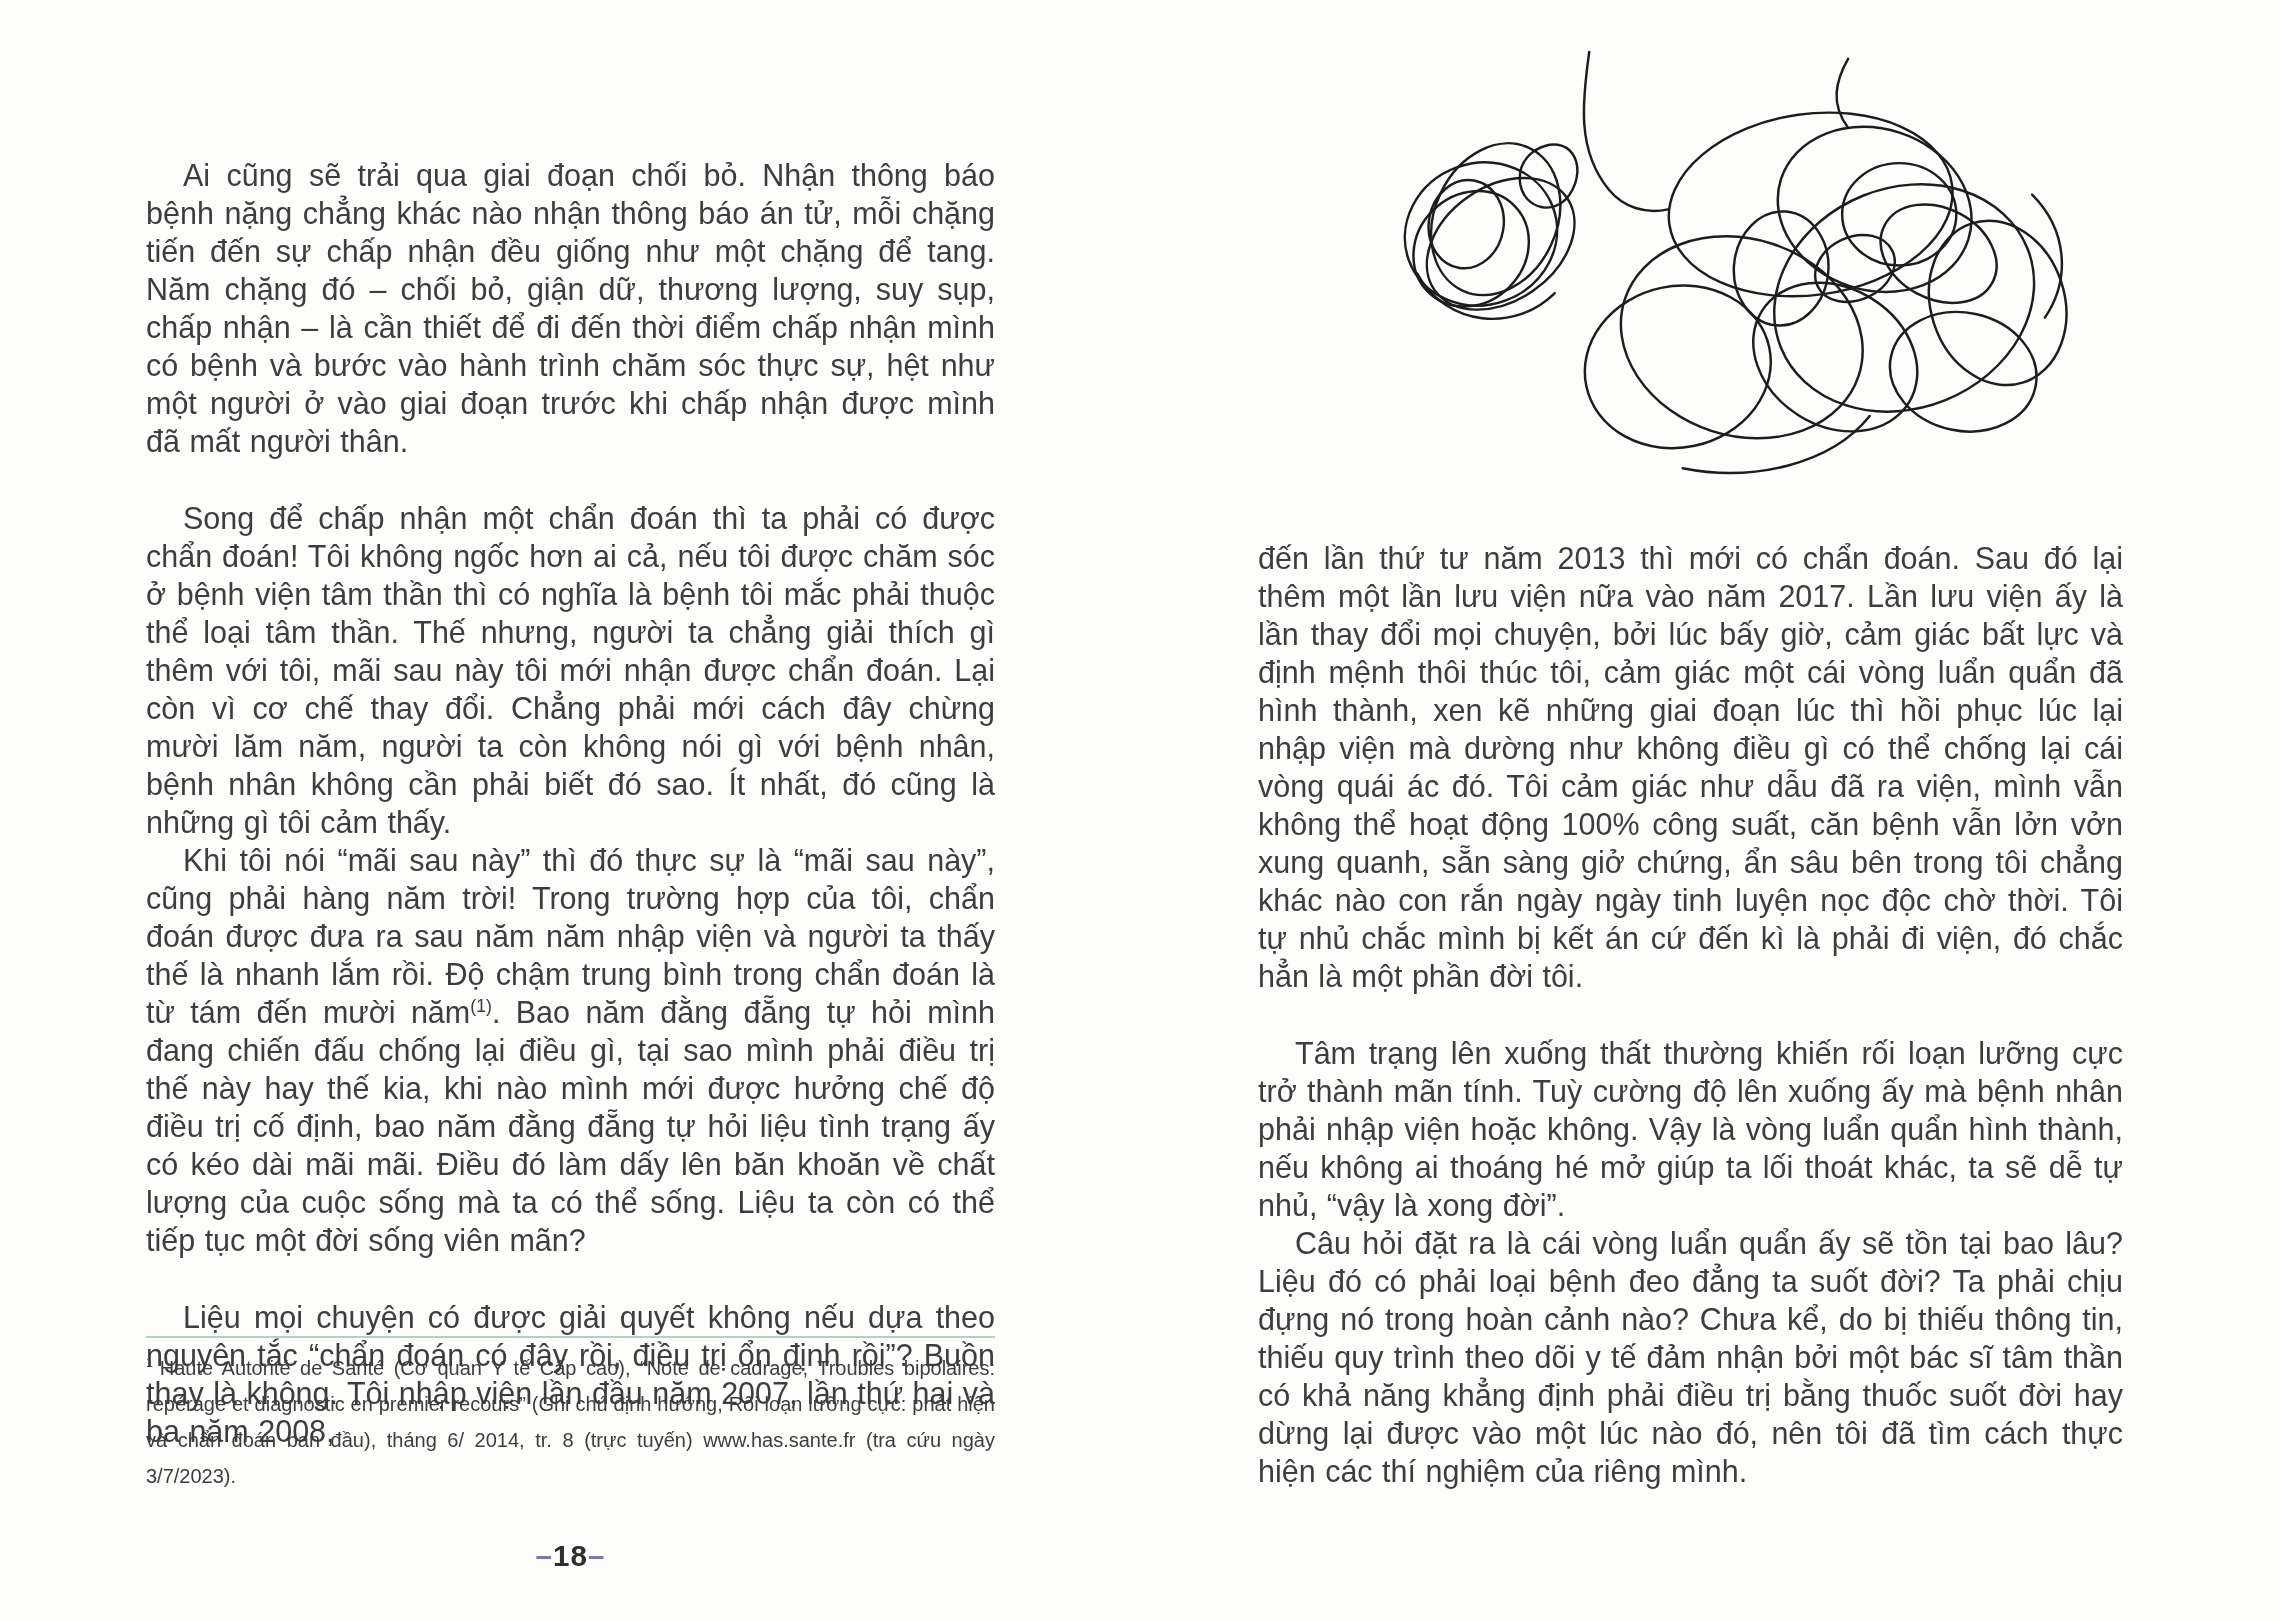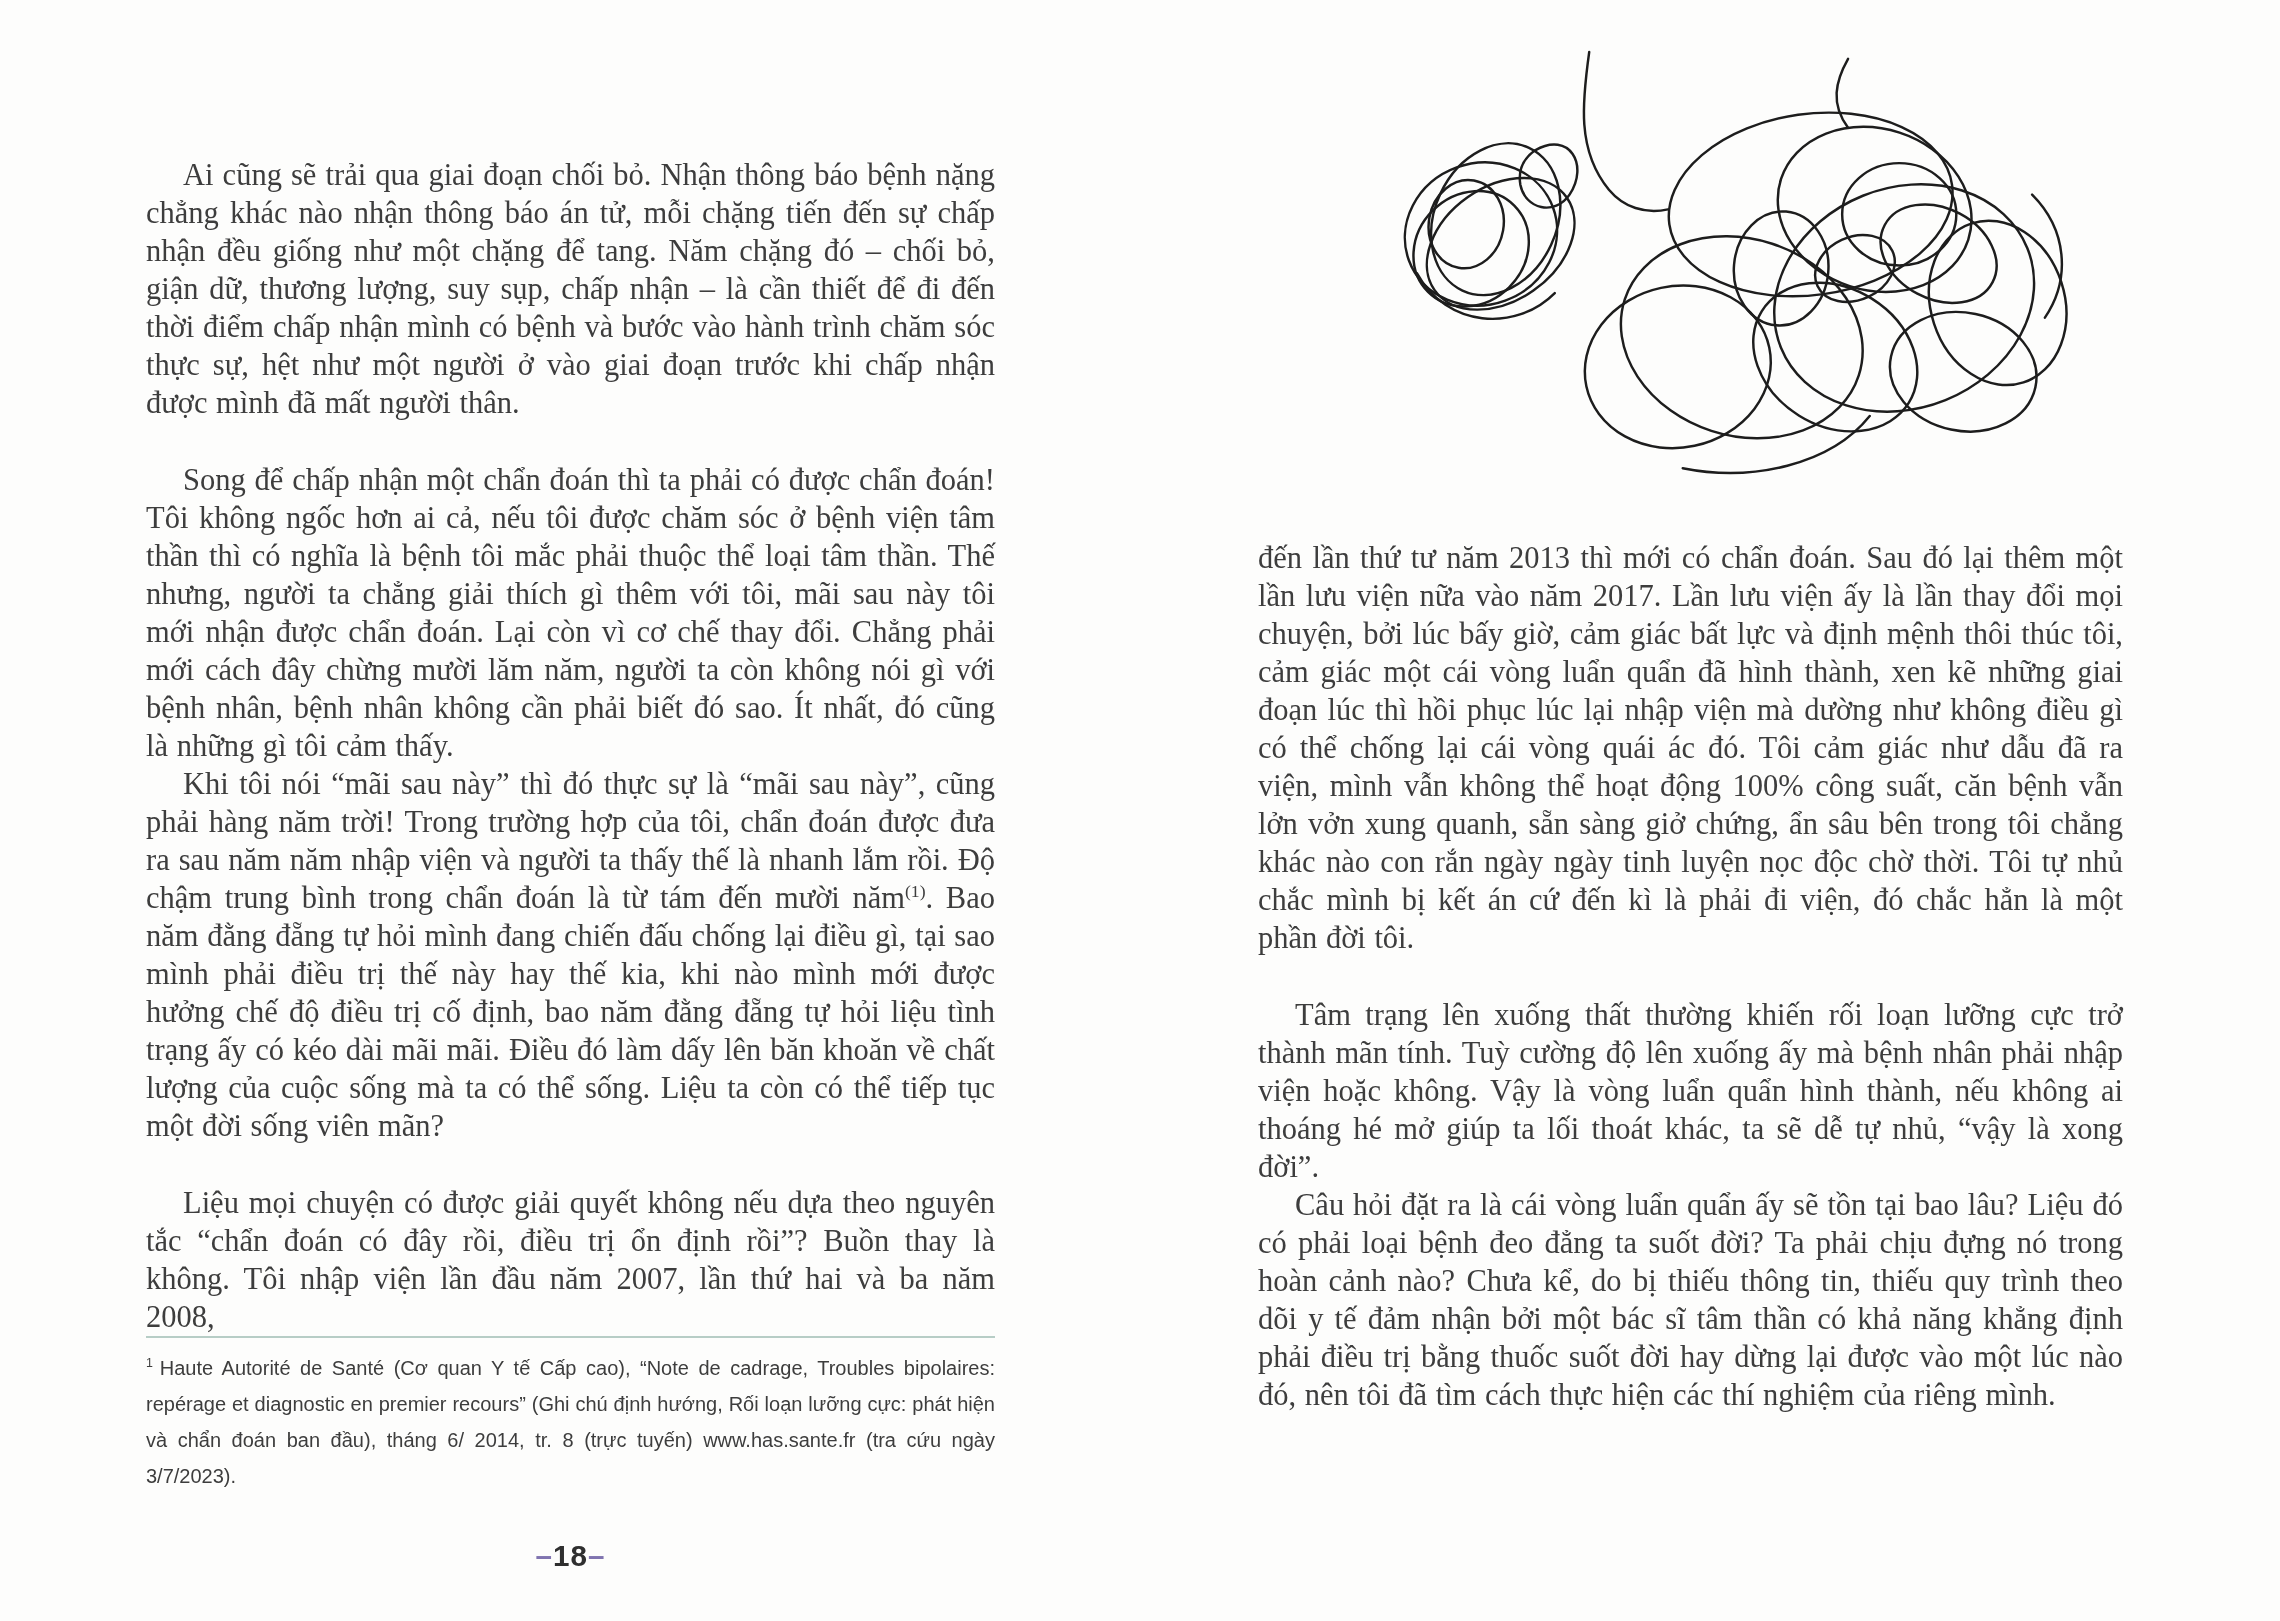--- a/index.html
+++ b/index.html
@@ -23,21 +23,21 @@
   .canvas { position: relative; width: 2280px; height: 1621px; }
 
   .text-col {
     position: absolute;
     text-align: justify;
     font-size: 30.5px;
     line-height: 38px;
     color: var(--text);
     word-spacing: 1px;
   }
-  .text-col p { margin: 0; text-indent: 37px; font-family: Liberation Serif, serif; }
+  .text-col p { margin: 0; text-indent: 37px; }
   .text-col p.spaced { margin-top: 39px; }
   .text-col p.no-indent { text-indent: 0; }
 
   .col-left  { left: 146px; top: 156px;  width: 849px; }
   .col-right { left: 1258px; top: 539px; width: 865px; }
 
   .refmark {
     font-size: 58%;
     vertical-align: super;
     line-height: 0;

